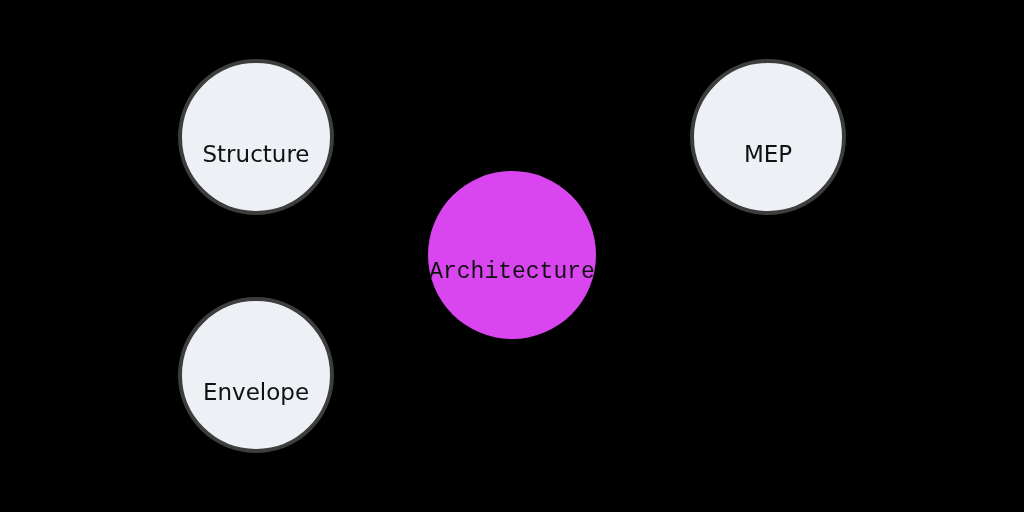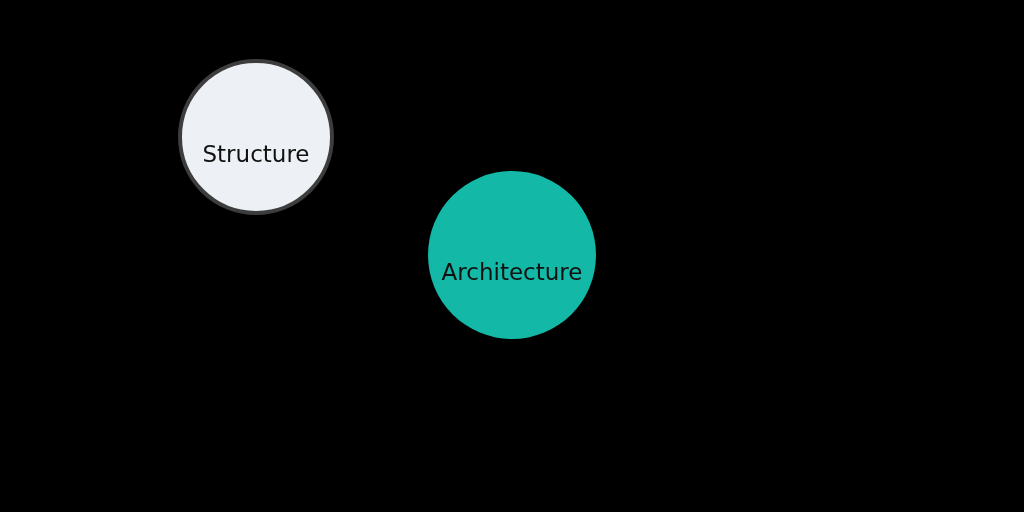--- a/index.html
+++ b/index.html
@@ -32,39 +32,46 @@
   }
   .satellite {
     width: 156px;
     height: 156px;
     background: #edf1f5;
     border: 4px solid #3d3d3d;
   }
   .center-node {
     width: 168px;
     height: 168px;
-    background: #14b8a6;
+    background: #d946ef;
     border: none;
+    font-family: Liberation Mono, monospace;
   }
   
   .pos-structure   { left: 178px; top:  59px; }
   .pos-mep         { left: 690px; top:  59px; }
   .pos-architecture{ left: 428px; top: 171px; }
   .pos-envelope    { left: 178px; top: 297px; }
   .pos-life-safety { left: 690px; top: 297px; }
 </style>
 </head>
 <body>
 
 <div class="canvas">
 
   <div class="node satellite pos-structure">
     <span class="label">Structure</span>
   </div>
 
+  <div class="node satellite pos-mep">
+    <span class="label">MEP</span>
+  </div>
 
   <div class="node center-node pos-architecture">
     <span class="label">Architecture</span>
   </div>
 
+  <div class="node satellite pos-envelope">
+    <span class="label">Envelope</span>
+  </div>
 
 
 </div>
 
 </body></html>

